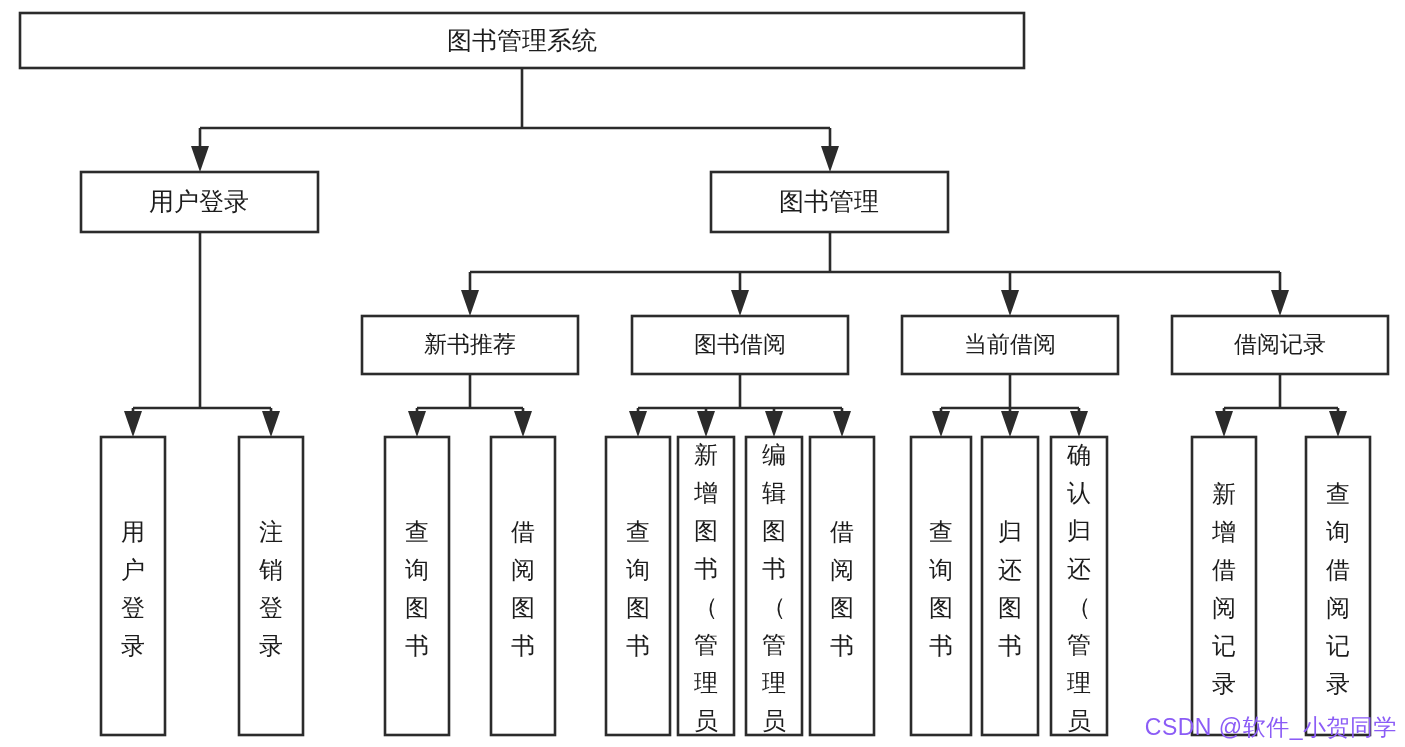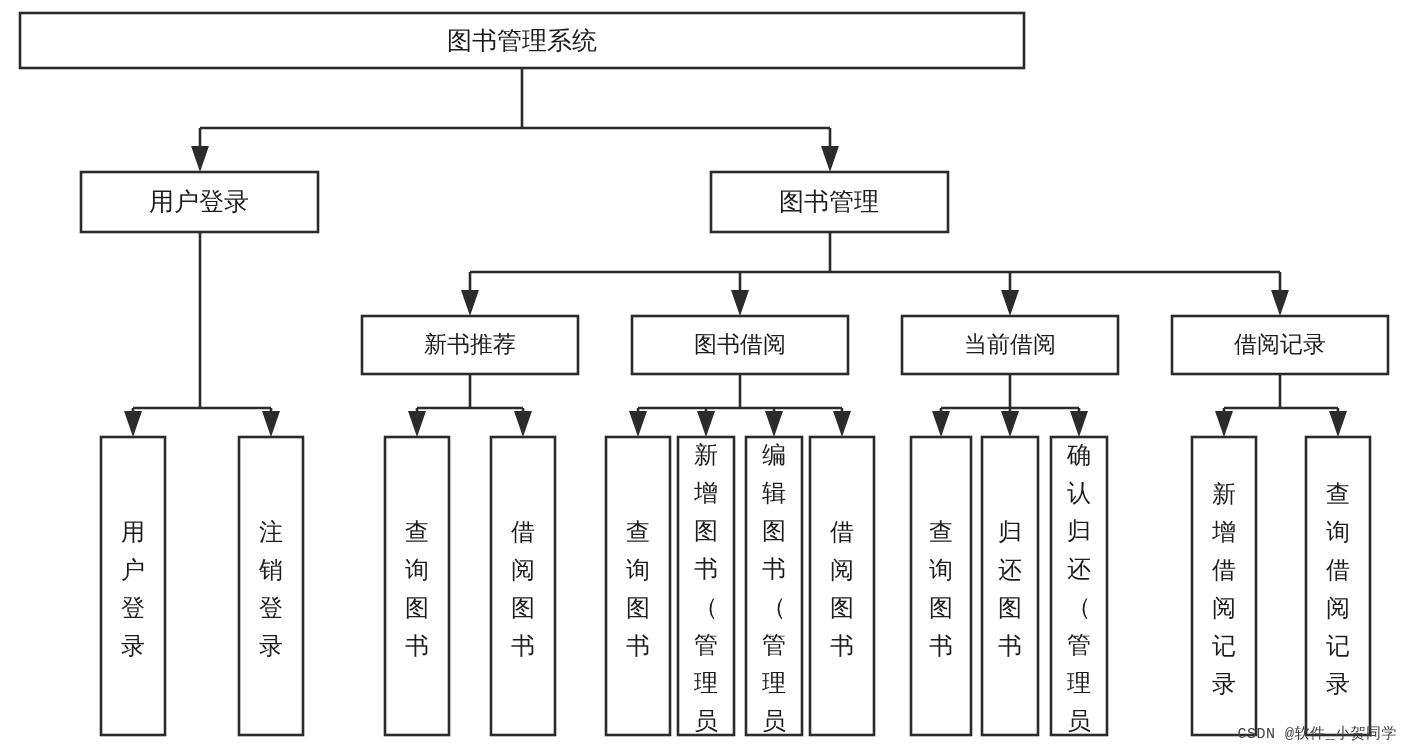--- a/index.html
+++ b/index.html
@@ -50,23 +50,23 @@
     fill: none;
   }
   .arrow-head {
     fill: #2b2b2b;
     stroke: none;
   }
   .watermark {
     position: absolute;
     right: 8px;
     bottom: 4px;
-    font-family: Liberation Mono, monospace;
-    font-size: 15px;
-    color: #404040;
+    font-family: Liberation Sans, sans-serif;
+    font-size: 23px;
+    color: #8b5cf6;
     letter-spacing: 0.5px;
     white-space: nowrap;
     user-select: none;
   }
 </style>
 </head>
 <body>
 
 <svg id="diagram" viewBox="0 0 1405 747">
 

